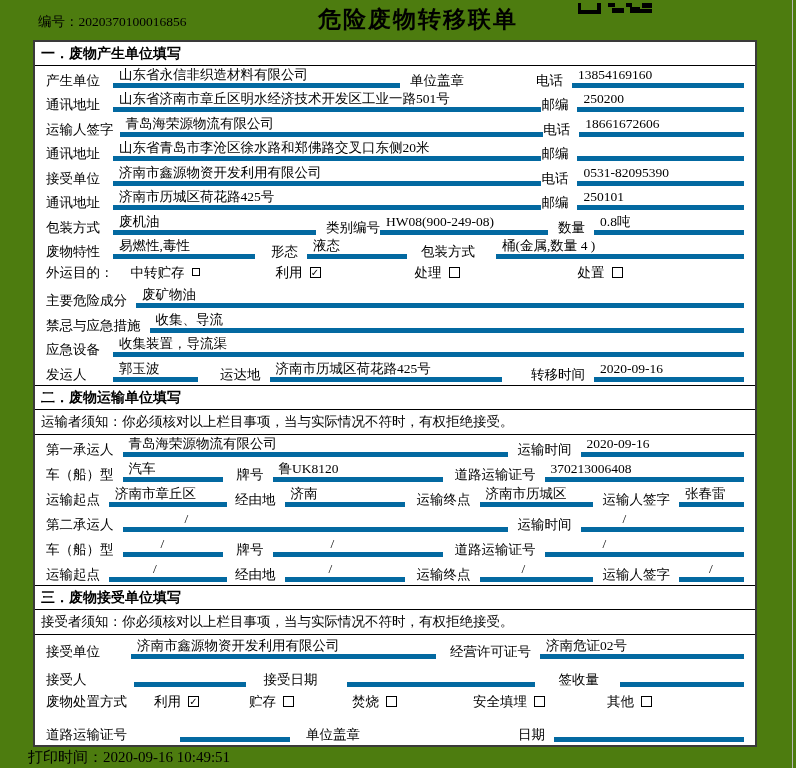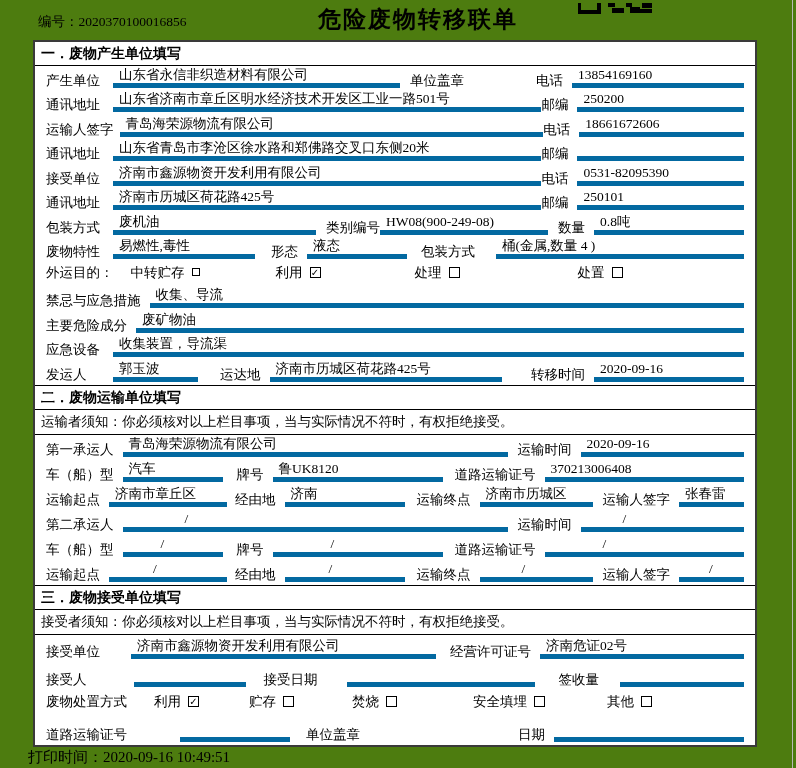--- a/index.html
+++ b/index.html
@@ -138,26 +138,26 @@
           <span class="opt" style="margin-left:94px">
             <span>处理</span>
             <span class="cb"></span>
           </span>
           <span class="opt" style="margin-left:118px">
             <span>处置</span>
             <span class="cb"></span>
           </span>
         </div>
         <div class="row">
+          <span class="lbl">主要危险成分</span>
+          <span class="u flex1">废矿物油</span>
+        </div>
+        <div class="row">
           <span class="lbl">禁忌与应急措施</span>
           <span class="u flex1">收集、导流</span>
-        </div>
-        <div class="row">
-          <span class="lbl">主要危险成分</span>
-          <span class="u flex1">废矿物油</span>
         </div>
         <div class="row">
           <span class="lbl w4">应急设备</span>
           <span class="u flex1">收集装置，导流渠</span>
         </div>
         <div class="row">
           <span class="lbl w4">发运人</span>
           <span class="u" style="width:85px">郭玉波</span>
           <span class="plain" style="margin-right:9px;margin-left:22px">运达地</span>
           <span class="u" style="width:232px">济南市历城区荷花路425号</span>

